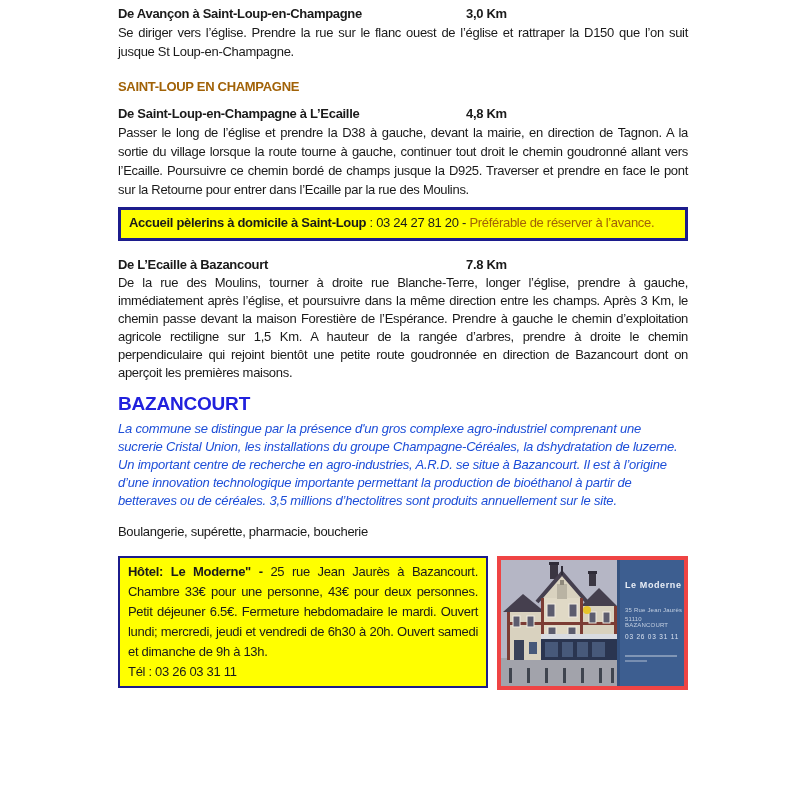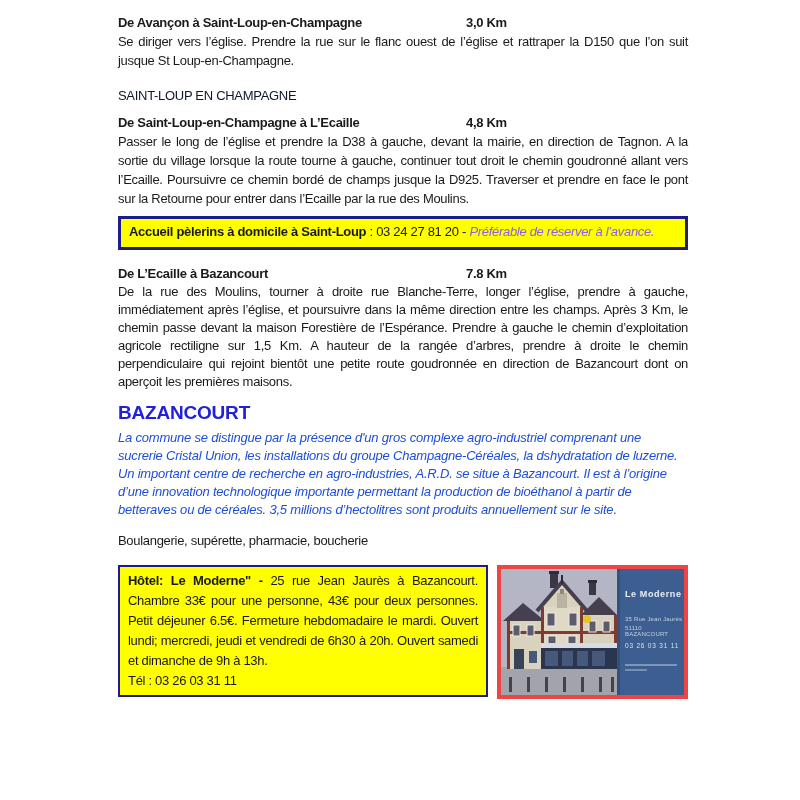--- a/index.html
+++ b/index.html
@@ -3,40 +3,40 @@
 <meta charset="utf-8">
 <style>
   html,body{margin:0;padding:0;background:#ffffff;}
   body{
     width:800px;height:800px;overflow:hidden;
     font-family:"Liberation Sans","DejaVu Sans",sans-serif;
     color:#1a1a1a;
     font-size:13px;
     letter-spacing:-0.3px;
   }
-  .page{box-sizing:border-box;width:800px;height:800px;padding:13px 112px 0 118px;}
+  .page{box-sizing:border-box;width:800px;height:800px;padding:4px 112px 0 118px;}
 
   
   .route-head{position:relative;font-weight:bold;line-height:19px;margin:0;}
   .route-head .km{position:absolute;left:348px;top:0;}
 
   .para{margin:0;text-align:justify;line-height:19px;}
   .para.tight{line-height:18px;}
 
-  .village-head{font-weight:normal;color:#0f172a;line-height:19px;margin:16px 0 8px 0;}
+  .village-head{font-weight:bold;color:#a16207;line-height:19px;margin:16px 0 8px 0;}
 
   .big-head{font-weight:bold;color:#2121dd;font-size:19px;letter-spacing:-0.2px;line-height:24px;margin:10px 0 4px 0;}
 
   .alert-box{
     box-sizing:border-box;margin:8px 0 14px 0;padding:3px 8px 5px 8px;
     background:#ffff00;border:3px solid #1c1c8c;
     text-align:justify;line-height:20px;
   }
   .alert-box .b{font-weight:bold;}
-  .red{color:#8b5cf6;font-style:italic;}
+  .red{color:#a16207;}
 
   .italic-para{margin:0;color:#1d4ed8;font-style:italic;line-height:18px;letter-spacing:-0.2px;}
 
   .services{margin:12px 0 0 0;line-height:20px;}
 
   .hotel-row{display:flex;gap:9px;margin-top:14px;align-items:flex-start;}
   .hotel-box{
     box-sizing:border-box;width:376px;min-height:132px;
     background:#ffff00;border:2.5px solid #1c1c8c;
     padding:4px 8px;text-align:justify;line-height:20px;

